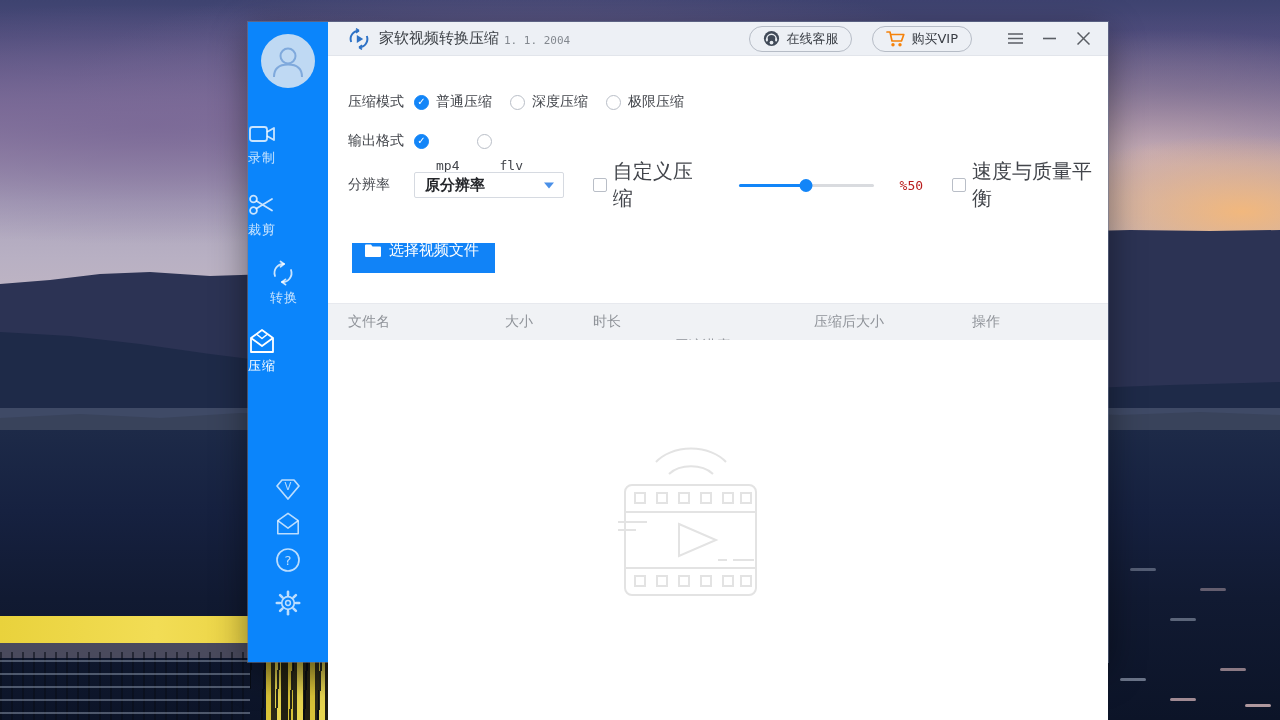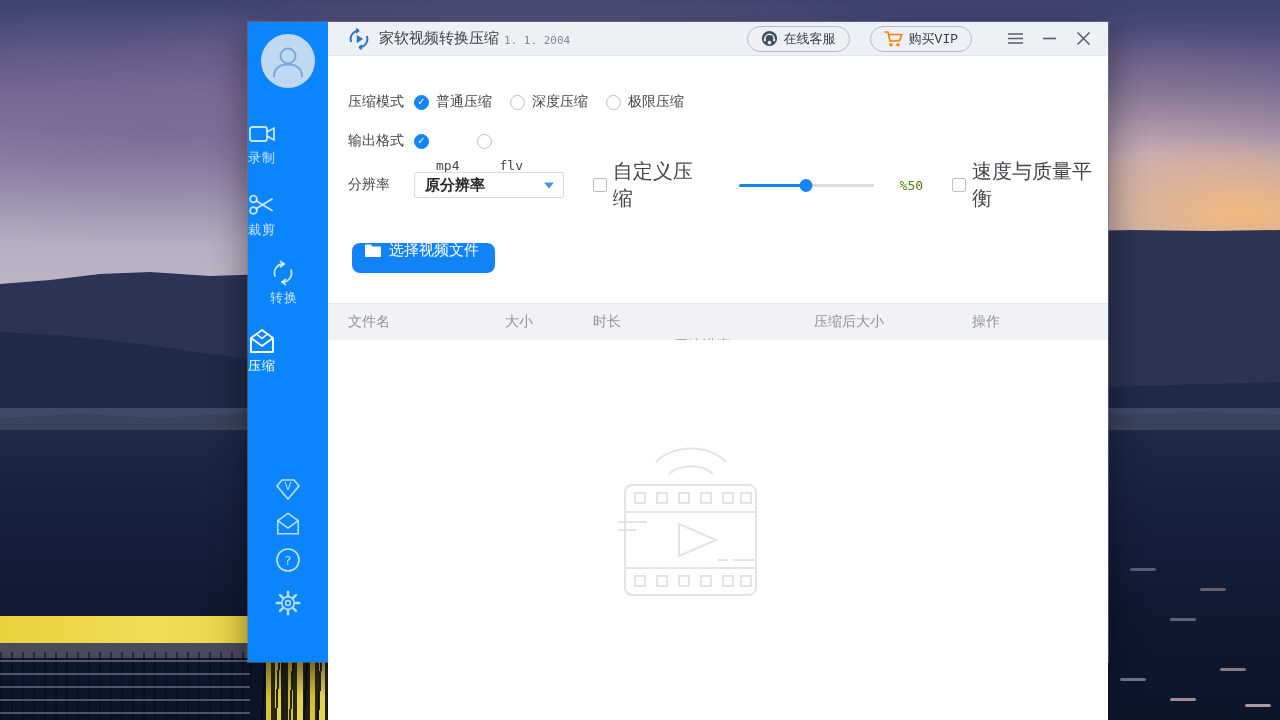--- a/index.html
+++ b/index.html
@@ -61,21 +61,21 @@
   .side-bottom-icon { position:absolute; left:27px; width:26px; height:26px; color:rgba(255,255,255,.72); }
 
   
   .titlebar { position:absolute; left:80px; top:0; width:780px; height:34px; background:#edf0f5;
     border-bottom:1px solid #e2e5eb; display:flex; align-items:center; padding:0 18px 0 20px; }
   .app-title { font-size:15px; color:#3c4046; margin-left:9px; }
   .app-version { font-family:"DejaVu Sans Mono","Liberation Mono",monospace; font-size:11px; color:#83888f; margin-left:5px; margin-top:3px; }
   .tb-right { margin-left:auto; display:flex; align-items:center; }
   .pill { height:26px; border:1px solid #b6bcc6; border-radius:14px; display:flex; align-items:center; gap:6px;
     padding:0 13px; font-size:13px; color:#3a3e45; background:transparent; }
-  .pill + .pill { margin-left:20px;font-family:Liberation Mono, monospace; }
+  .pill + .pill { margin-left:20px; }
   .winctl { width:34px; height:26px; display:flex; align-items:center; justify-content:center; color:#5a5e64; }
   .winctl.menu { margin-left:26px; }
 
   
   .content { position:absolute; left:80px; top:35px; width:780px; height:709px; background:#fff; }
   .frow { position:absolute; left:20px; display:flex; align-items:center; height:22px; }
   .frow-label { width:66px; font-size:14px; color:#42454b; margin-right:0; flex:none; }
   .opt { display:flex; align-items:center; margin-right:18px; }
   .radio { width:15px; height:15px; border-radius:50%; border:1px solid #b9bec7; background:#fff; flex:none; }
   .radio.checked { border-color:#1285f8; background:#1285f8; display:flex; align-items:center; justify-content:center; }
@@ -86,25 +86,25 @@
     display:flex; align-items:center; padding:0 10px; position:relative; }
   .dropdown-value { font-size:15px; color:#24262a; font-weight:bold; }
   .dropdown-caret { position:absolute; right:9px; top:50%; transform:translateY(-40%); width:0; height:0;
     border-left:5px solid transparent; border-right:5px solid transparent; border-top:6px solid #4a90e8; }
   .checkbox { width:14px; height:14px; border:1px solid #b9bec7; border-radius:2px; background:#fff; flex:none; }
   .cb-label { font-size:20px; color:#42454b; margin-left:6px; }
   .slider { position:relative; width:135px; height:14px; margin-left:29px; flex:none; }
   .slider-track { position:absolute; left:0; right:0; top:6px; height:3px; border-radius:2px; background:#d9dbdf; }
   .slider-fill { position:absolute; left:0; top:6px; height:3px; border-radius:2px; background:#1285f8; }
   .slider-thumb { position:absolute; top:1px; width:13px; height:13px; border-radius:50%; background:#1285f8; transform:translateX(-50%); }
-  .pct { font-family:"DejaVu Sans Mono","Liberation Mono",monospace; font-size:13px; color:#4d7c0f; margin-left:26px; }
+  .pct { font-family:"DejaVu Sans Mono","Liberation Mono",monospace; font-size:13px; color:#b91c1c; margin-left:26px; }
   .gap29 { margin-left:29px; }
 
   .select-btn { position:absolute; left:24px; top:186px; height:30px; padding:0 16px 15px 12px; background:#1183f7; border:none;
-    border-radius:8px; display:flex; align-items:center; gap:7px; color:#fff; font-size:15px; font-family:inherit; }
+    border-radius:0; display:flex; align-items:center; gap:7px; color:#fff; font-size:15px; font-family:inherit; }
 
   
   .thead { position:absolute; left:0; top:246px; width:780px; height:37px; background:#f0f2f5; border-top:1px solid #e7e9ee;
     display:flex; align-items:center; font-size:14px; color:#8f9399; }
   .th { flex:none; }
   .th.c0 { width:177px; padding-left:20px; }
   .th.c1 { width:88px; } .th.c2 { width:81px; } .th.c3 { width:132px;margin-top:48px; } .th.c4 { width:158px;margin-left:8px; } .th.c5 { flex:1; }
   .tbody { position:absolute; left:0; top:283px; width:780px; height:322px; background:#fff; }
   .empty-icon { position:absolute; left:286px; top:100px; }
 </style>

